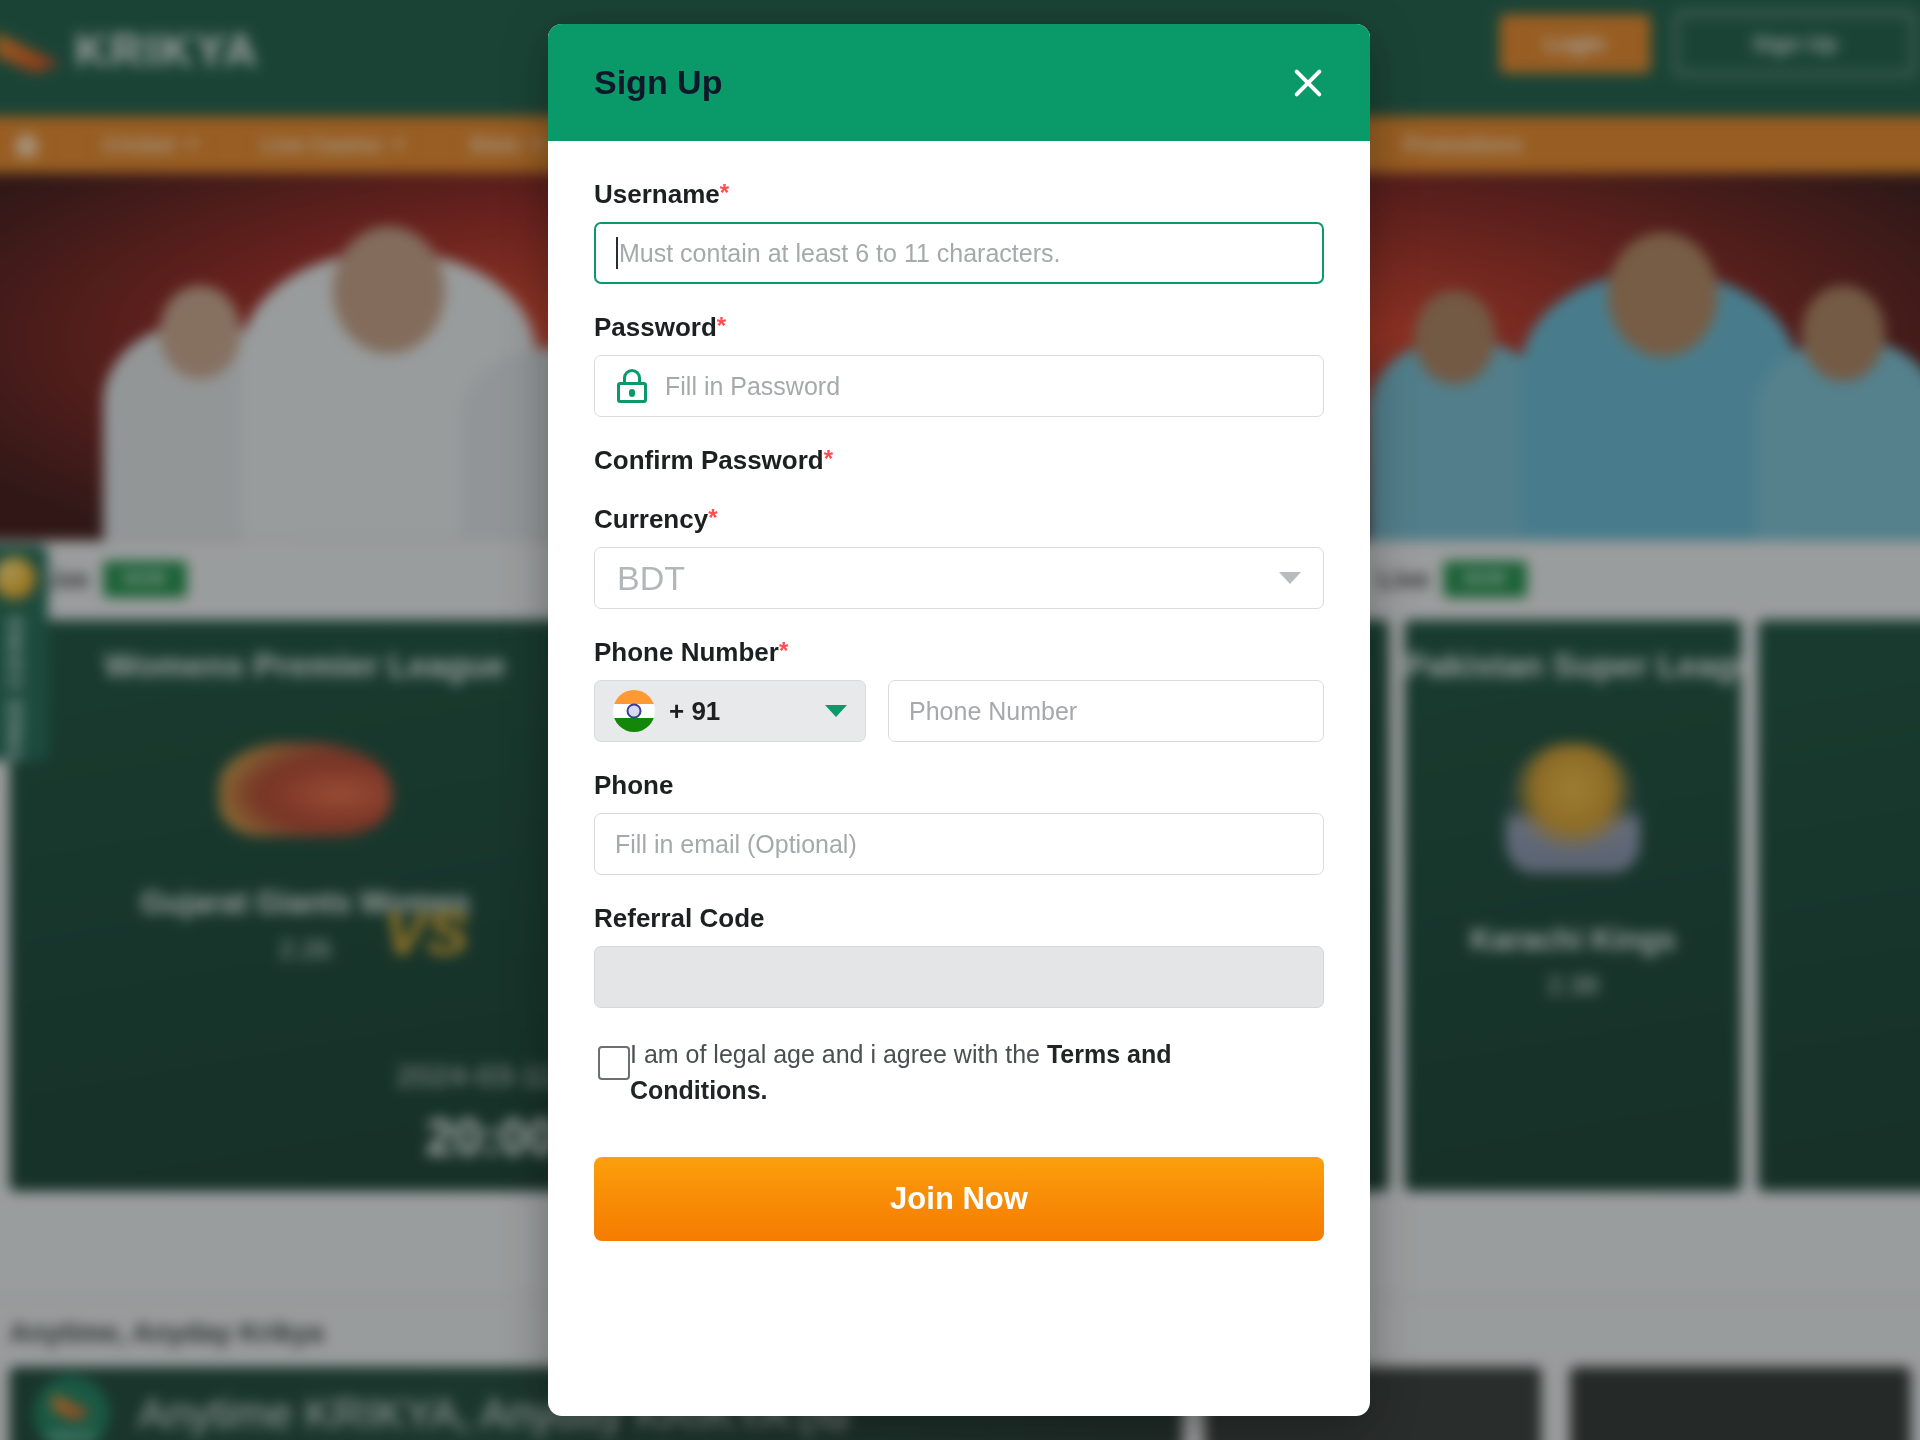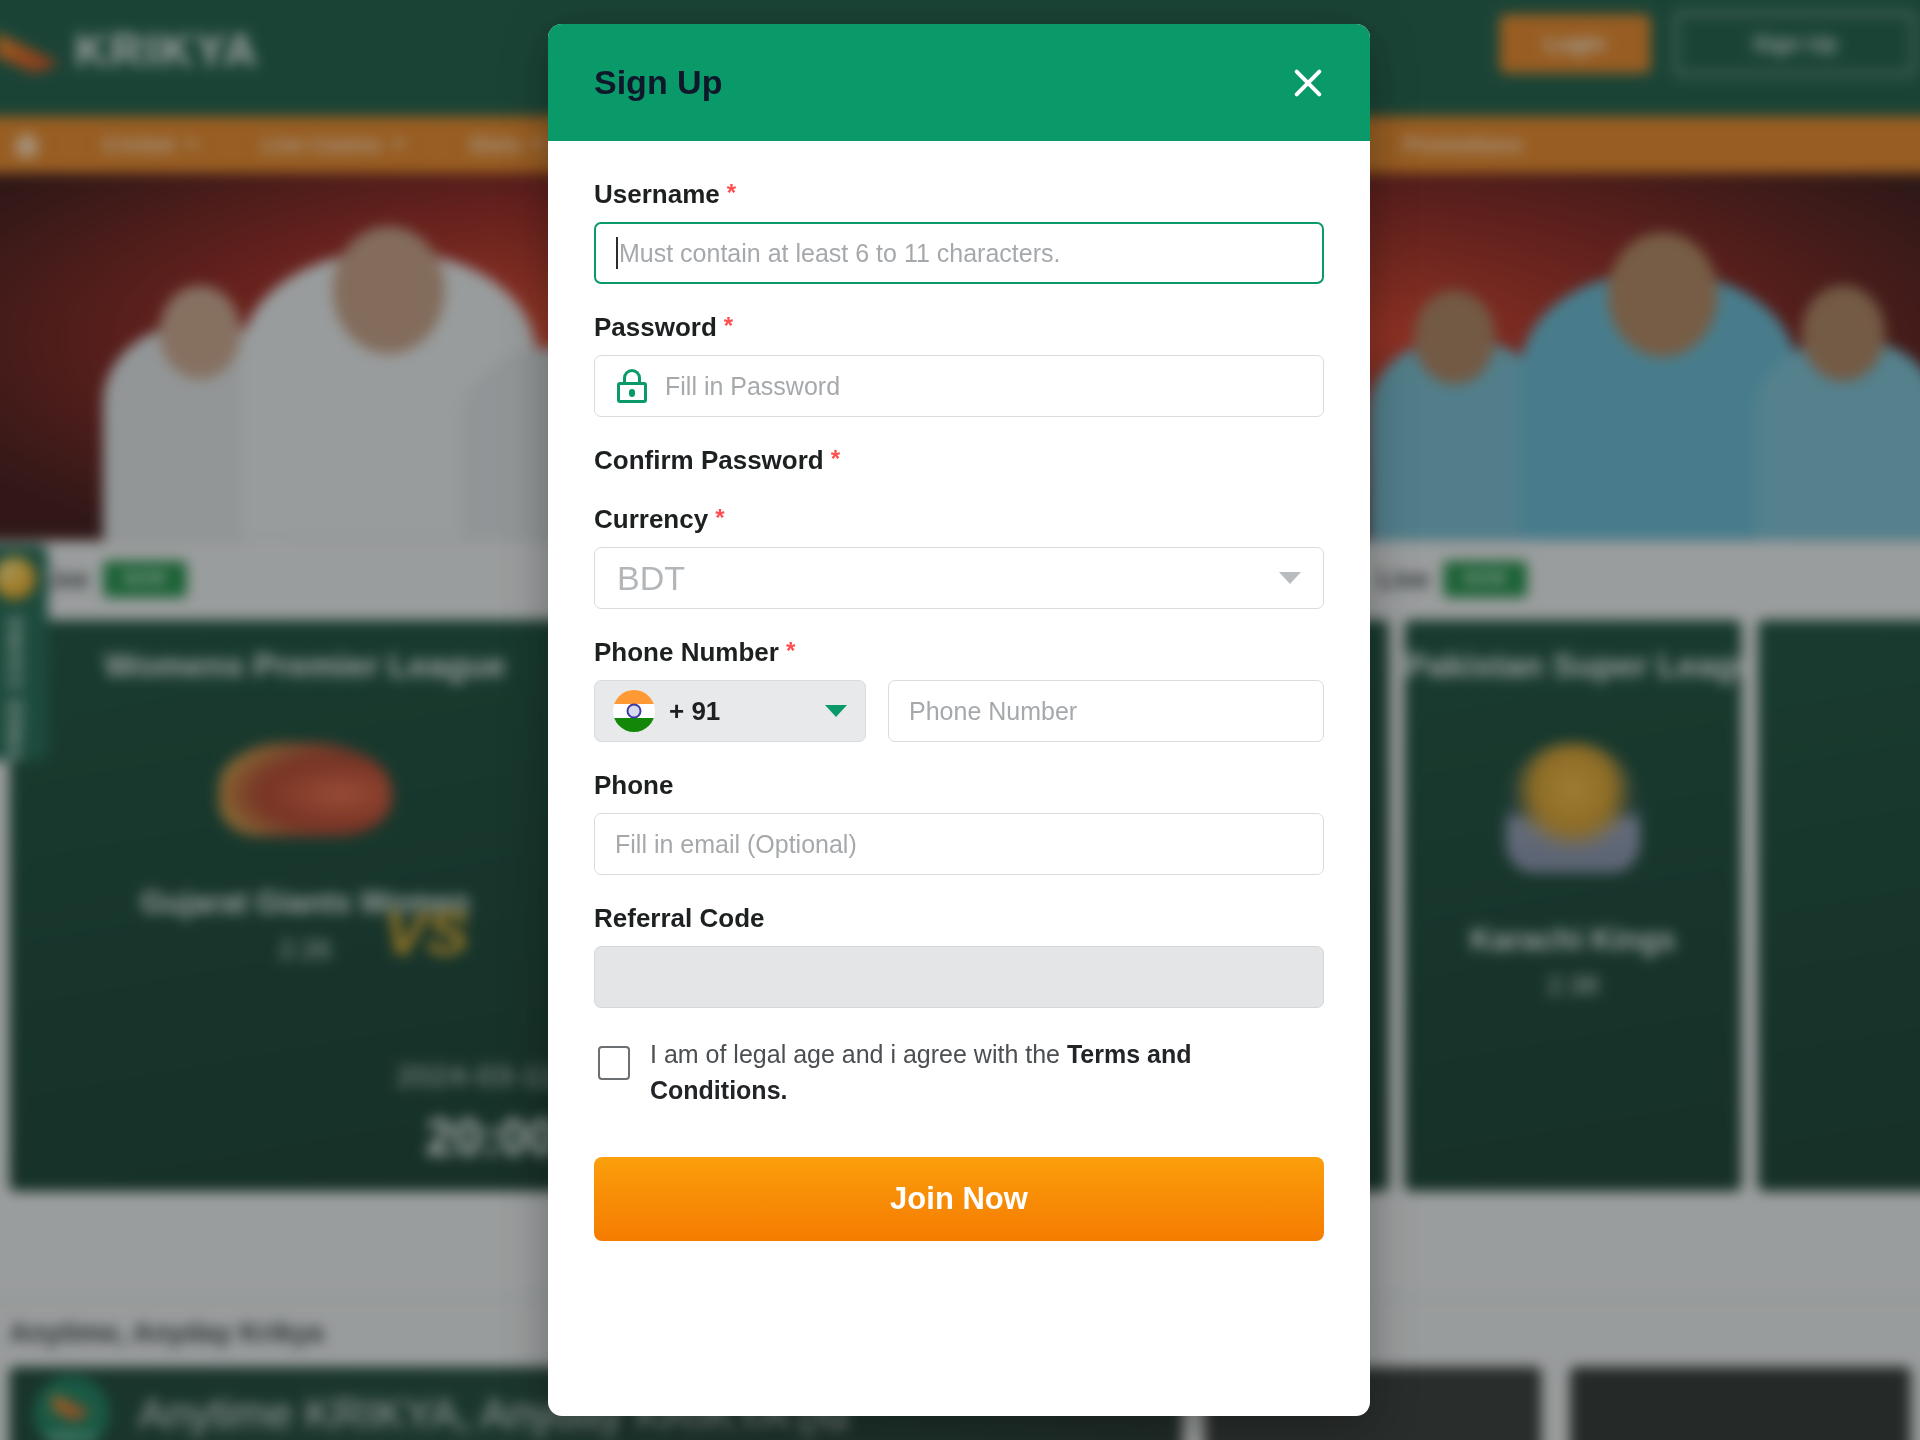--- a/index.html
+++ b/index.html
@@ -251,21 +251,21 @@
     width: 36px; height: 4px; background: #fff; border-radius: 2px;
   }
   .close-x::before { transform: rotate(45deg); }
   .close-x::after  { transform: rotate(-45deg); }
 
   .modal-body { padding: 38px 46px 0 46px; }
 
   .field { margin-bottom: 28px; }
   .field-label {
     font-size: 26px; font-weight: 600; color: #1d2021; margin-bottom: 12px;
-    display: flex; align-items: flex-start; gap: 7px;
+    display: flex; align-items: flex-start; 
   }
   .req { color: #ff4d4f; font-size: 24px; line-height: 1; position: relative; top: 2px; }
 
   .input-box {
     height: 62px; border: 1.5px solid #d9dbdd; border-radius: 7px;
     background: #fff; display: flex; align-items: center; padding: 0 20px;
     font-size: 25px; color: #a6a9ac;
   }
   .input-box.focused { border: 2px solid #0a9a6a; }
   .caret {
@@ -313,21 +313,21 @@
   }
   .flag-in .chakra {
     position: absolute; left: 50%; top: 50%; transform: translate(-50%,-50%);
     width: 15px; height: 15px; border-radius: 50%;
     border: 2.5px solid #3b3b9e; background: #d8d8f0;
   }
   .dial-code { font-size: 26px; font-weight: 600; color: #1d2021; flex: 1; }
   .phone-input { flex: 1; }
 
   .checkbox-row {
-    display: flex; align-items: flex-start; gap: 20px; margin-top: 16px; padding-left: 4px;
+    display: flex; align-items: flex-start; margin-top: 16px; padding-left: 4px;
   }
   .checkbox {
     width: 32px; height: 34px; border: 2.5px solid #6c7073; border-radius: 4px;
     flex: none; margin-top: 10px; background: #fff;
   }
   .terms-text {
     font-size: 25px; color: #4b4f52; line-height: 1.45; max-width: 640px;
   }
   .terms-text b { color: #222527; font-weight: 700; }
 

